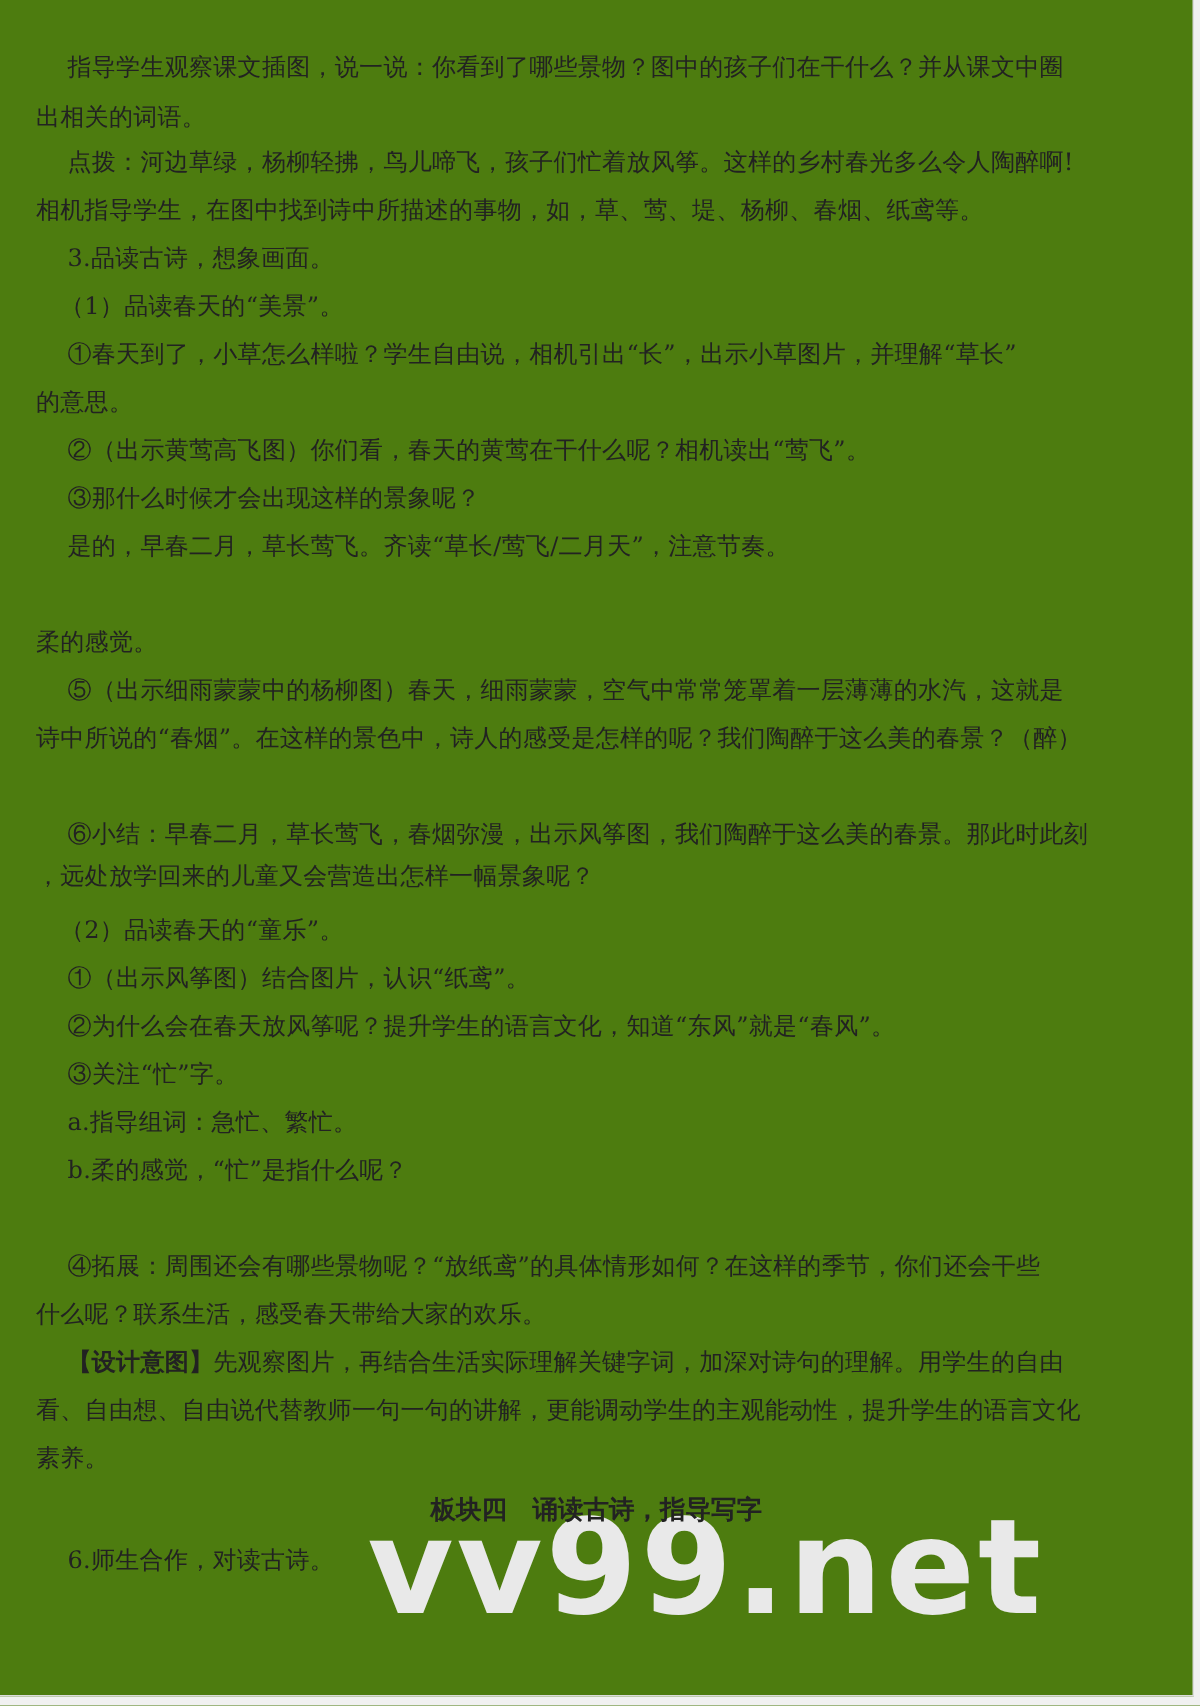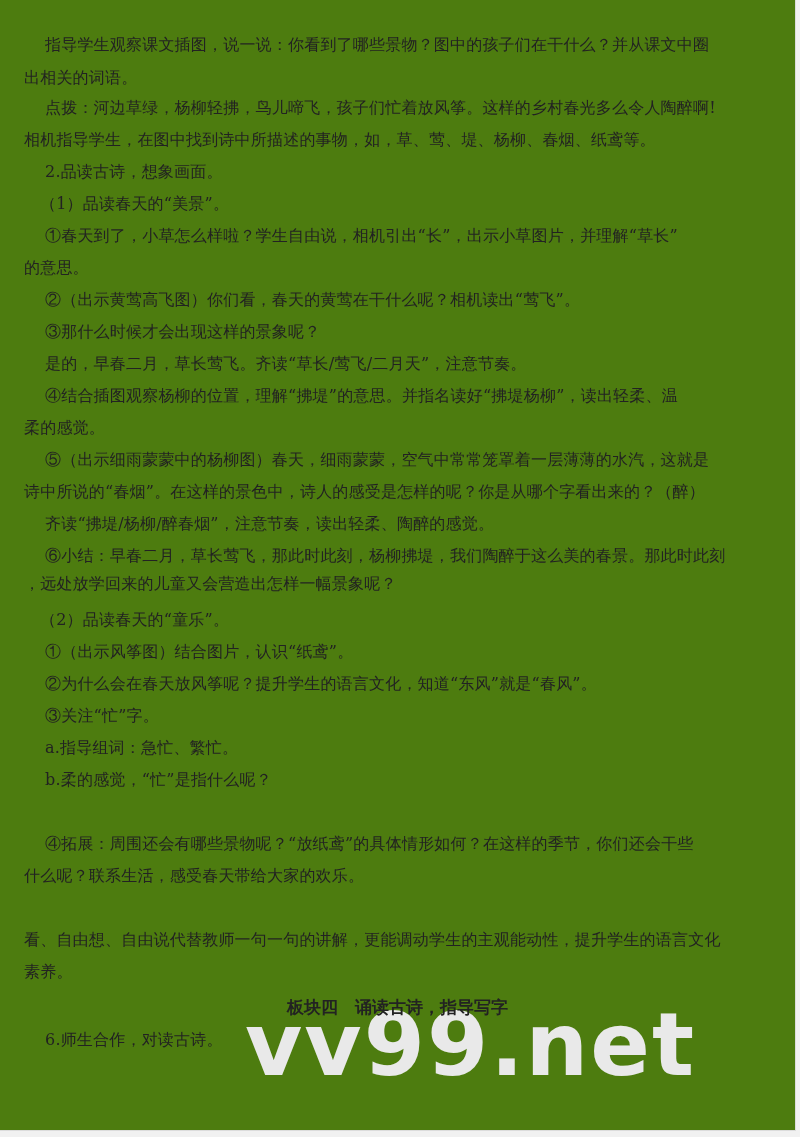--- a/index.html
+++ b/index.html
@@ -34,51 +34,52 @@
 </head>
 <body>
 
 <div class="page">
   <div class="line indent" style="top:35px">指导学生观察课文插图，说一说：你看到了哪些景物？图中的孩子们在干什么？并从课文中圈</div>
   <div class="line" style="top:68px">出相关的词语。</div>
 
   <div class="line indent" style="top:98px">点拨：河边草绿，杨柳轻拂，鸟儿啼飞，孩子们忙着放风筝。这样的乡村春光多么令人陶醉啊!</div>
   <div class="line" style="top:130px">相机指导学生，在图中找到诗中所描述的事物，如，草、莺、堤、杨柳、春烟、纸鸢等。</div>
 
-  <div class="line indent" style="top:162px">2.品读古诗，想象画面。</div>
+  <div class="line indent" style="top:162px">3.品读古诗，想象画面。</div>
   <div class="line indent2" style="top:194px">（1）品读春天的“美景”。</div>
 
   <div class="line indent" style="top:226px">①春天到了，小草怎么样啦？学生自由说，相机引出“长”，出示小草图片，并理解“草长”</div>
   <div class="line" style="top:258px">的意思。</div>
 
   <div class="line indent" style="top:290px">②（出示黄莺高飞图）你们看，春天的黄莺在干什么呢？相机读出“莺飞”。</div>
   <div class="line indent" style="top:322px">③那什么时候才会出现这样的景象呢？</div>
   <div class="line indent" style="top:354px">是的，早春二月，草长莺飞。齐读“草长/莺飞/二月天”，注意节奏。</div>
 
-  <div class="line indent" style="top:386px">④结合插图观察杨柳的位置，理解“拂堤”的意思。并指名读好“拂堤杨柳”，读出轻柔、温</div>
   <div class="line" style="top:418px">柔的感觉。</div>
 
   <div class="line indent" style="top:450px">⑤（出示细雨蒙蒙中的杨柳图）春天，细雨蒙蒙，空气中常常笼罩着一层薄薄的水汽，这就是</div>
-  <div class="line" style="top:482px">诗中所说的“春烟”。在这样的景色中，诗人的感受是怎样的呢？你是从哪个字看出来的？（醉）</div>
+  <div class="line" style="top:482px">诗中所说的“春烟”。在这样的景色中，诗人的感受是怎样的呢？我们陶醉于这么美的春景？（醉）</div>
 
-  <div class="line indent" style="top:514px">齐读“拂堤/杨柳/醉春烟”，注意节奏，读出轻柔、陶醉的感觉。</div>
 
-  <div class="line indent" style="top:546px">⑥小结：早春二月，草长莺飞，那此时此刻，杨柳拂堤，我们陶醉于这么美的春景。那此时此刻</div>
+  <div class="line indent" style="top:546px">⑥小结：早春二月，草长莺飞，春烟弥漫，出示风筝图，我们陶醉于这么美的春景。那此时此刻</div>
   <div class="line" style="top:574px">，远处放学回来的儿童又会营造出怎样一幅景象呢？</div>
 
   <div class="line indent2" style="top:610px">（2）品读春天的“童乐”。</div>
   <div class="line indent" style="top:642px">①（出示风筝图）结合图片，认识“纸鸢”。</div>
   <div class="line indent" style="top:674px">②为什么会在春天放风筝呢？提升学生的语言文化，知道“东风”就是“春风”。</div>
   <div class="line indent" style="top:706px">③关注“忙”字。</div>
   <div class="line indent" style="top:738px">a.指导组词：急忙、繁忙。</div>
   <div class="line indent" style="top:770px">b.柔的感觉，“忙”是指什么呢？</div>
 
   <div class="line indent" style="top:834px">④拓展：周围还会有哪些景物呢？“放纸鸢”的具体情形如何？在这样的季节，你们还会干些</div>
   <div class="line" style="top:866px">什么呢？联系生活，感受春天带给大家的欢乐。</div>
 
+  <div class="line indent" style="top:898px">
+    <span class="intent-label">【设计意图】</span><span>先观察图片，再结合生活实际理解关键字词，加深对诗句的理解。用学生的自由</span>
+  </div>
   <div class="line" style="top:930px">看、自由想、自由说代替教师一句一句的讲解，更能调动学生的主观能动性，提升学生的语言文化</div>
   <div class="line" style="top:962px">素养。</div>
 
   <div class="watermark">vv99.net</div>
 
   <div class="heading" style="top:996px">板块四　诵读古诗，指导写字</div>
 
   <div class="line indent" style="top:1030px">6.师生合作，对读古诗。</div>
 </div>
 

